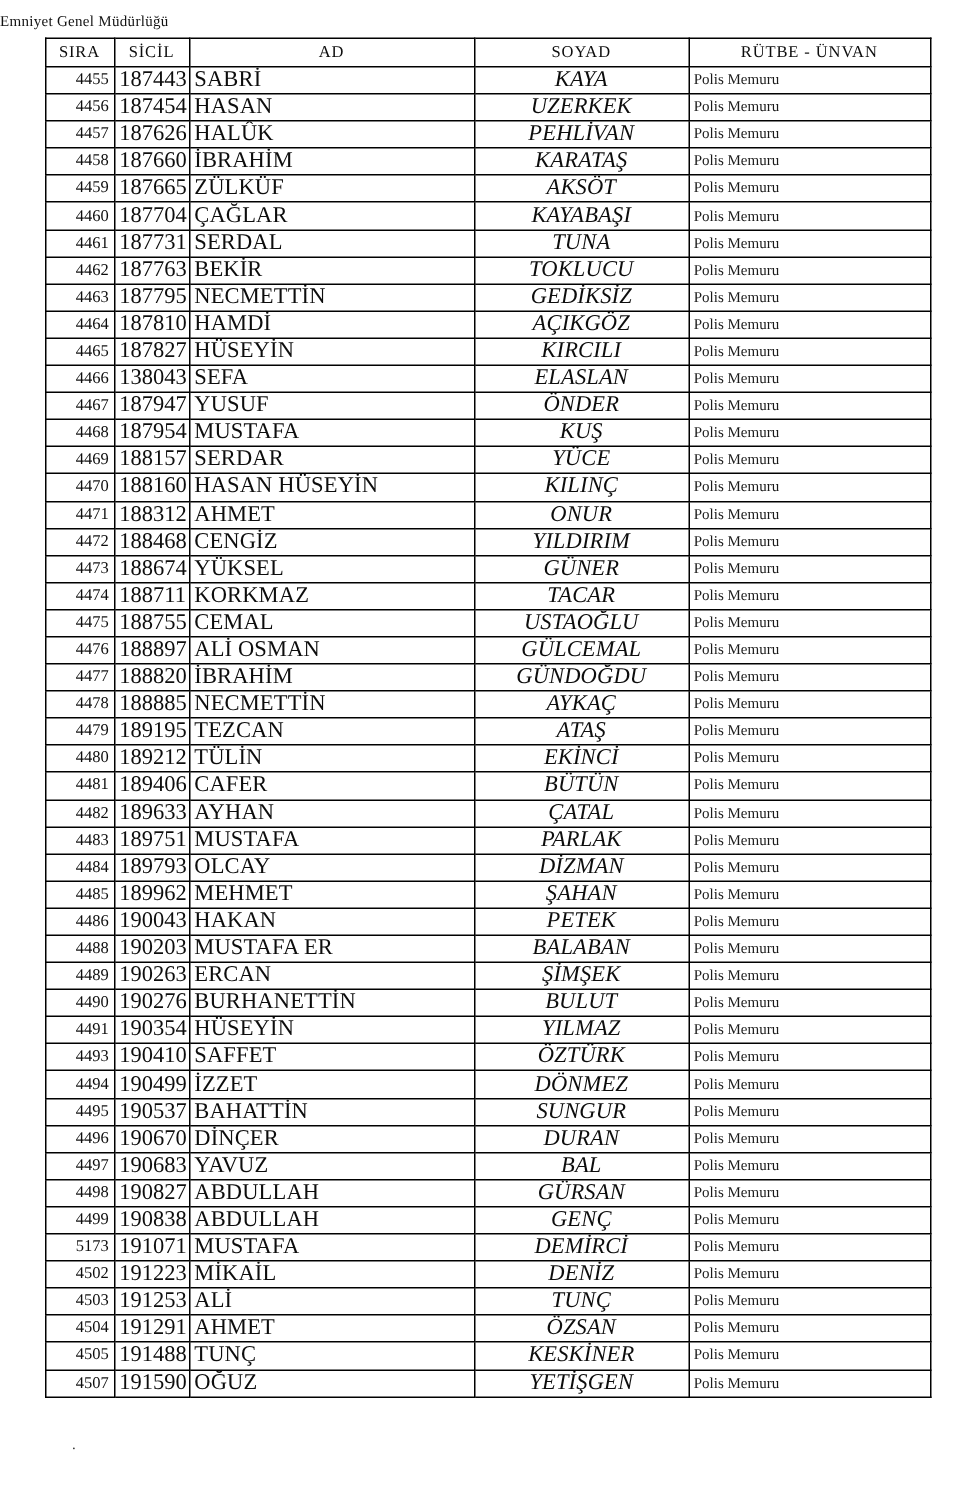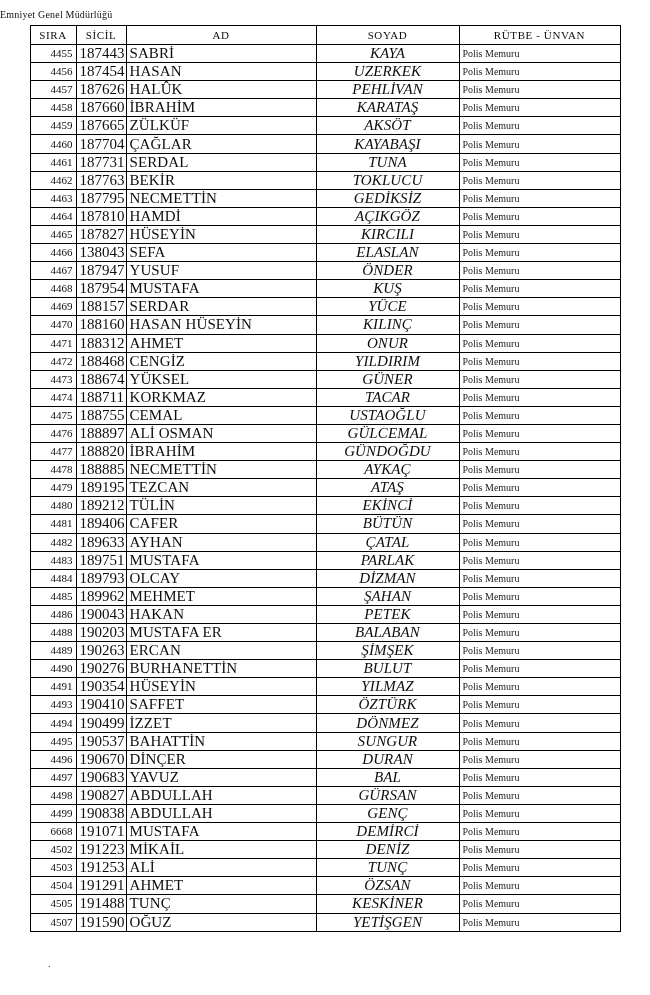--- a/index.html
+++ b/index.html
@@ -394,21 +394,21 @@
           <td class="rutbe">Polis Memuru</td>
         </tr>
         <tr>
           <td class="sira">4499</td>
           <td class="sicil">190838</td>
           <td class="ad">ABDULLAH</td>
           <td class="soyad">GENÇ</td>
           <td class="rutbe">Polis Memuru</td>
         </tr>
         <tr>
-          <td class="sira">6668</td>
+          <td class="sira">5173</td>
           <td class="sicil">191071</td>
           <td class="ad">MUSTAFA</td>
           <td class="soyad">DEMİRCİ</td>
           <td class="rutbe">Polis Memuru</td>
         </tr>
         <tr>
           <td class="sira">4502</td>
           <td class="sicil">191223</td>
           <td class="ad">MİKAİL</td>
           <td class="soyad">DENİZ</td>

